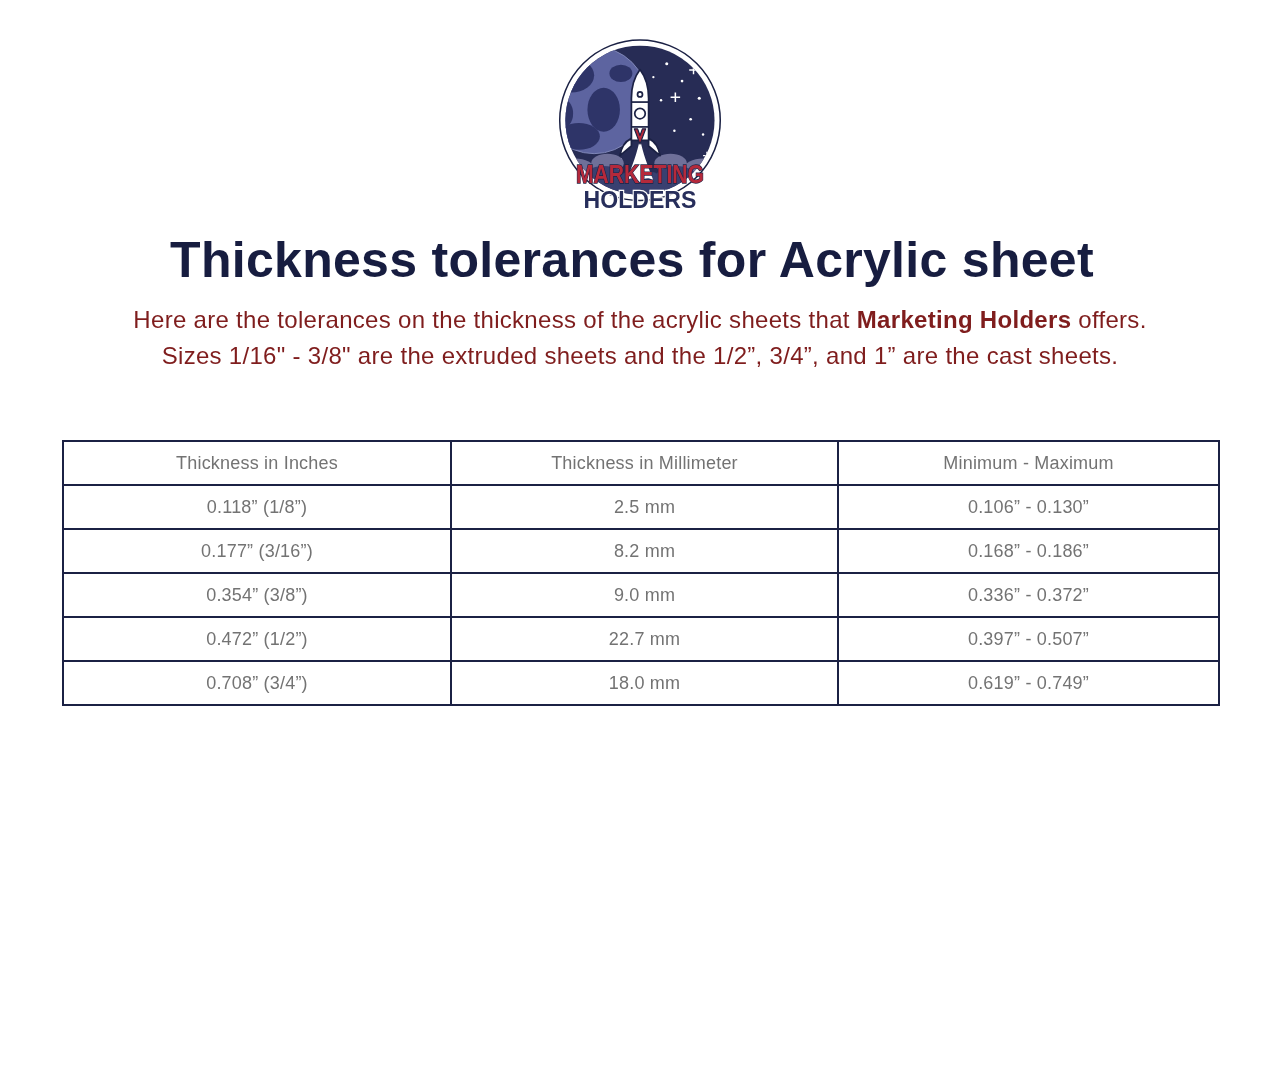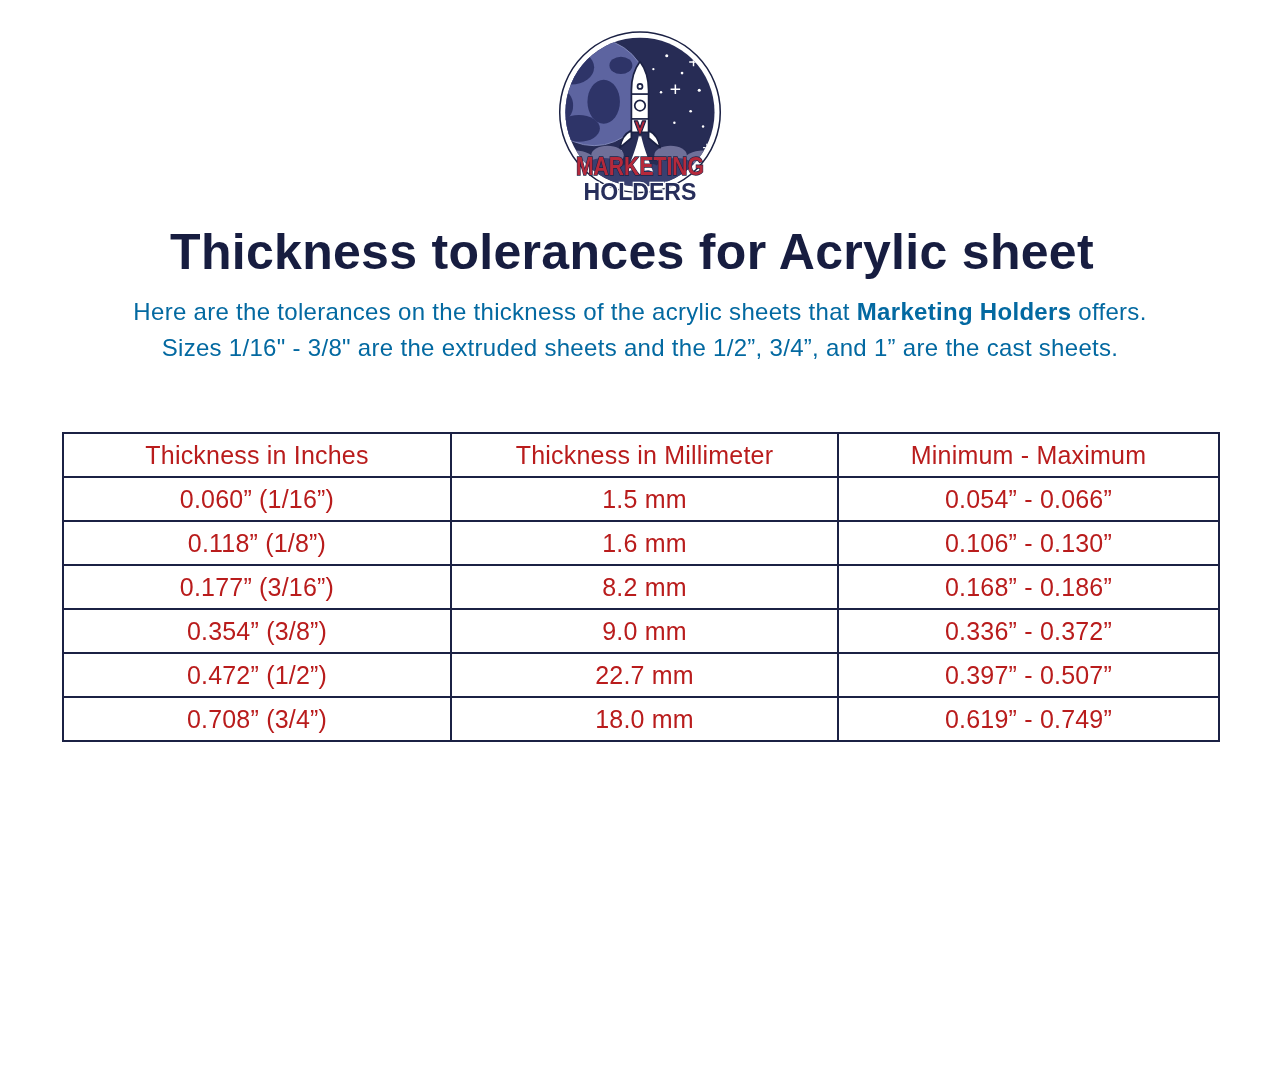--- a/index.html
+++ b/index.html
@@ -5,21 +5,21 @@
   * { box-sizing: border-box; }
   html, body { margin: 0; padding: 0; }
   body {
     width: 1280px;
     height: 1067px;
     background: #ffffff;
     font-family: "Liberation Sans", sans-serif;
     color: #1b2144;
     overflow: hidden;
   }
-  .page { padding-top: 31px; }
+  .page { padding-top: 39px; }
 
   
   .logo-row { display: flex; justify-content: center; }
   .logo-svg { display: block; }
 
   
   .page-title {
     margin: 22px 16px 0 0;
     text-align: center;
     font-size: 50px;
@@ -30,32 +30,32 @@
   }
 
   
   .intro {
     margin: 14px auto 0 auto;
     width: 1180px;
     text-align: center;
     font-size: 24px;
     letter-spacing: 0.3px;
     line-height: 36px;
-    color: #0369a1;
+    color: #7f1d1d;
   }
   .intro strong { font-weight: 700; }
 
   
   .table-wrap { margin: 66px auto 0 auto; width: 1156px; }
   table.tolerance {
     border-collapse: collapse;
     width: 100%;
     table-layout: fixed;
-    font-size: 25px;
-    color: #b91c1c;
+    font-size: 18px;
+    color: #737373;
   }
   table.tolerance th,
   table.tolerance td {
     border: 2.5px solid #1b2144;
     height: 44px;
     padding: 0;
     text-align: center;
     vertical-align: middle;
     font-weight: 400;
     letter-spacing: 0.2px;
@@ -161,27 +161,22 @@
       </colgroup>
       <thead>
         <tr>
           <th>Thickness in Inches</th>
           <th>Thickness in Millimeter</th>
           <th>Minimum - Maximum</th>
         </tr>
       </thead>
       <tbody>
         <tr>
-          <td>0.060” (1/16”)</td>
-          <td>1.5 mm</td>
-          <td>0.054” - 0.066”</td>
-        </tr>
-        <tr>
           <td>0.118” (1/8”)</td>
-          <td>1.6 mm</td>
+          <td>2.5 mm</td>
           <td>0.106” - 0.130”</td>
         </tr>
         <tr>
           <td>0.177” (3/16”)</td>
           <td>8.2 mm</td>
           <td>0.168” - 0.186”</td>
         </tr>
         <tr>
           <td>0.354” (3/8”)</td>
           <td>9.0 mm</td>

